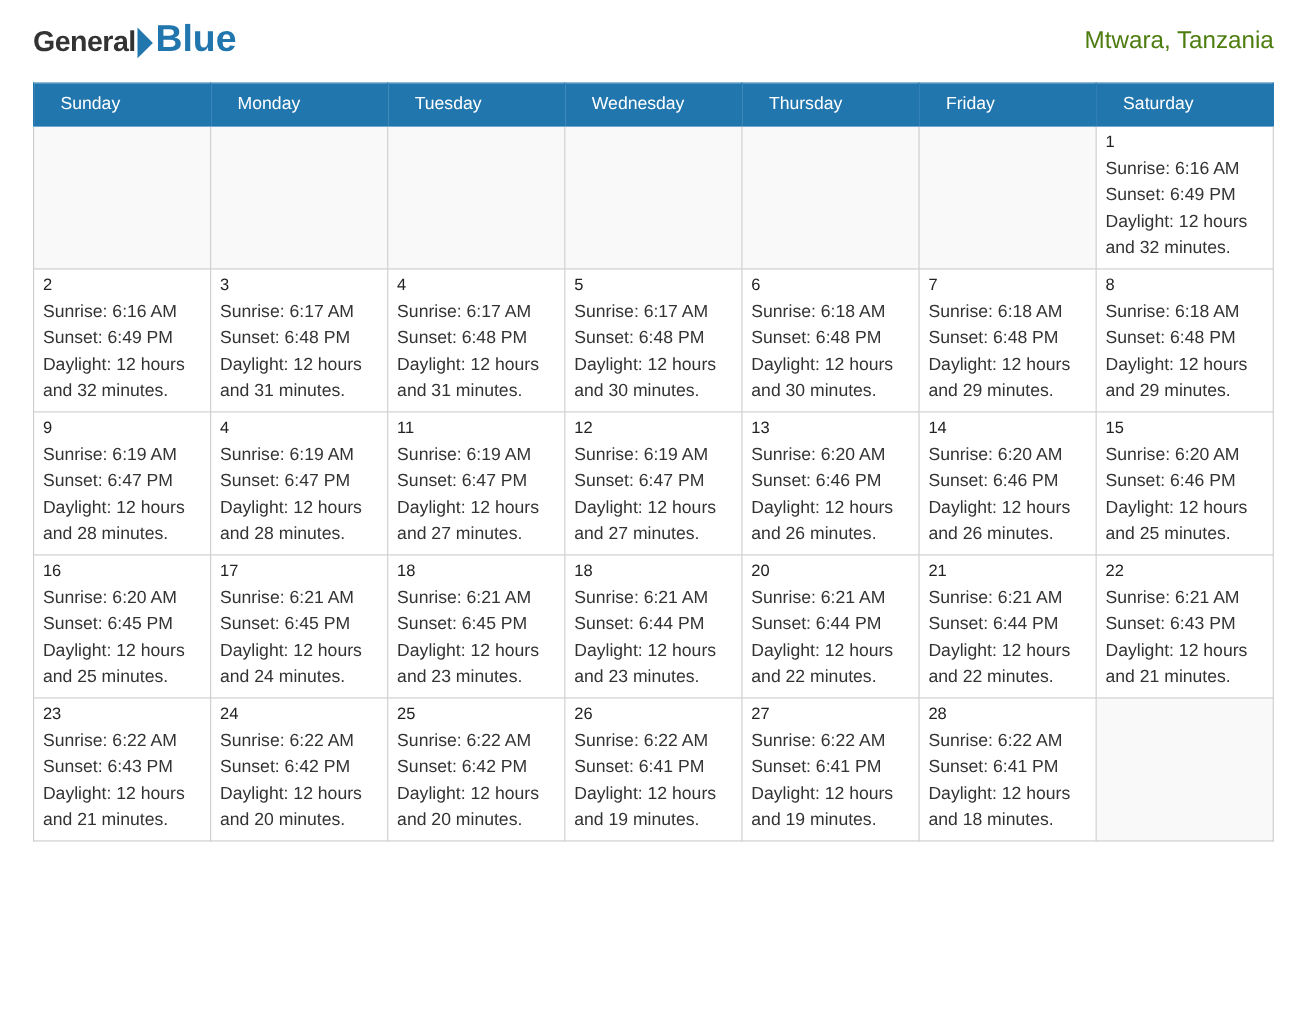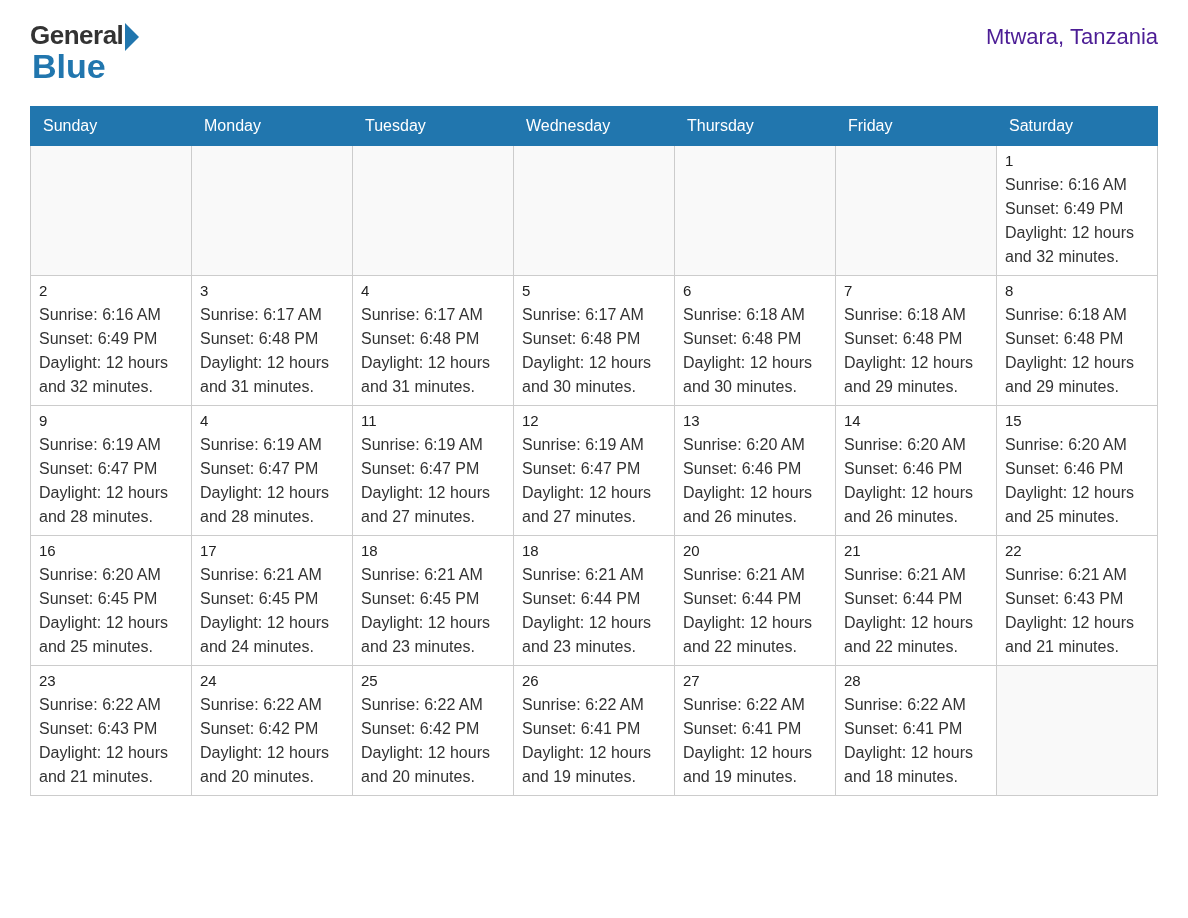--- a/index.html
+++ b/index.html
@@ -11,22 +11,21 @@
       min-height: 918px;
     }
     .header {
       display: flex;
       justify-content: space-between;
       align-items: flex-start;
       margin-bottom: 20px;
     }
     .logo {
       display: flex;
-      flex-direction: column;
-      align-items: flex-start;
+      align-items: center;
     }
     .logo-top {
       display: flex;
       align-items: center;
     }
     .logo-general {
       font-size: 26px;
       font-weight: bold;
       color: #333;
       letter-spacing: -0.5px;
@@ -51,33 +50,33 @@
       text-align: right;
     }
     .month-title {
       font-size: 52px;
       font-weight: 300;
       color: #222;
       line-height: 1.1;
     }
     .location {
       font-size: 22px;
-      color: #4c1d95;
+      color: #4d7c0f;
       margin-top: 4px;
       text-align: right;
     }
     .calendar {
       width: 100%;
       border-collapse: collapse;
       table-layout: fixed;
     }
     .calendar thead tr th {
       background-color: #2176ae;
       color: #fff;
-      padding: 10px 12px;
+      padding: 10px 24px;
       font-size: 16px;
       font-weight: normal;
       text-align: left;
       border: 1px solid #2176ae;
     }
     .calendar tbody tr td {
       border: 1px solid #ccc;
       vertical-align: top;
       padding: 6px 8px;
       height: 118px;

